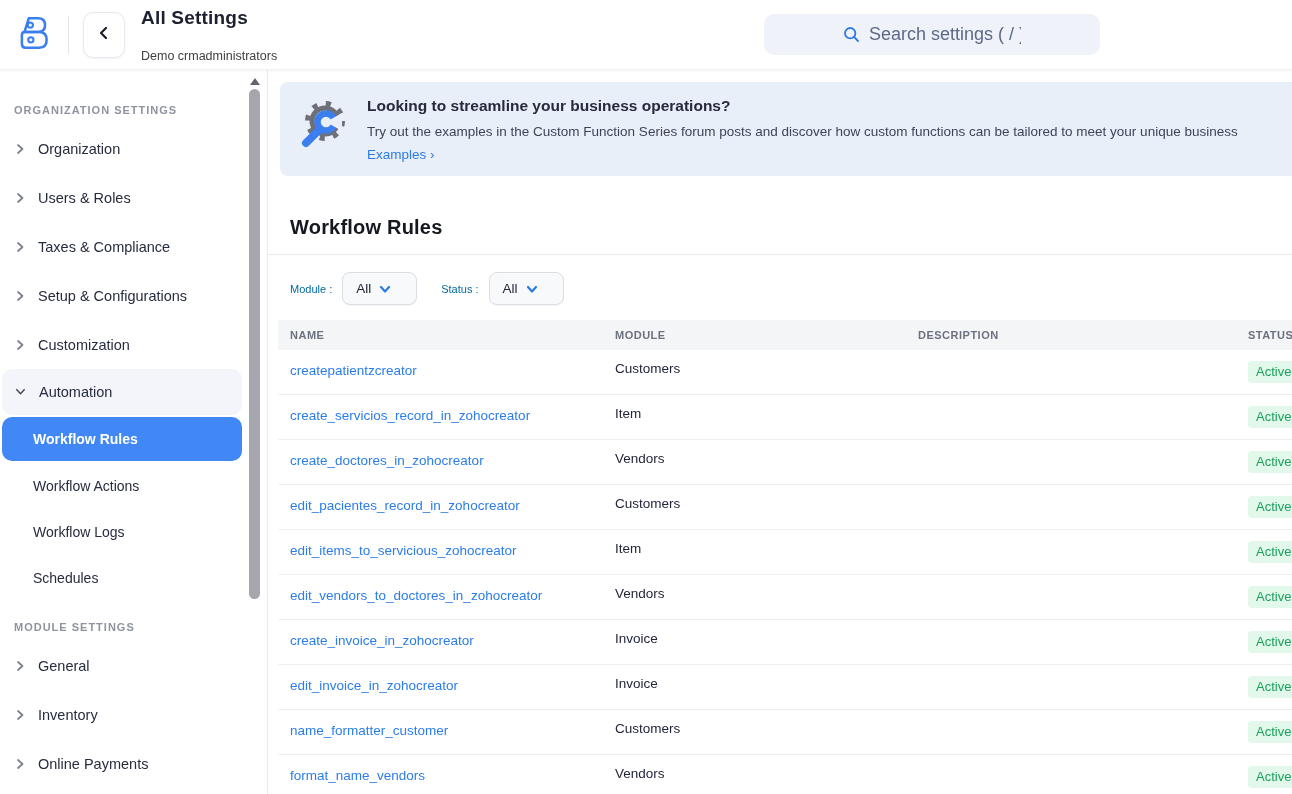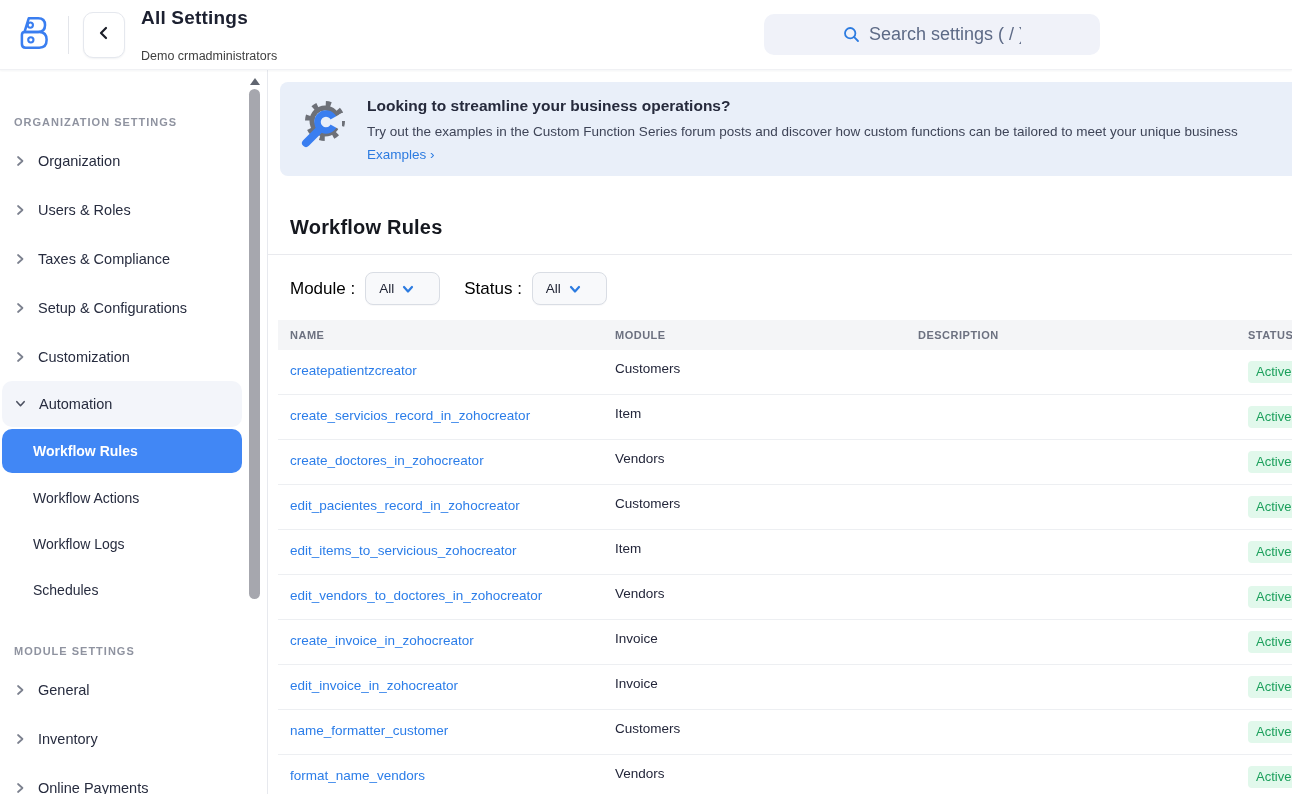--- a/index.html
+++ b/index.html
@@ -22,21 +22,21 @@
     font-size:18px; font-family:"Liberation Sans", sans-serif; color:#3a4358; }
   .search-box input::placeholder { color:#5d6a86; opacity:1; }
 
   
   .body-row { display:flex; height:724px; }
 
   
   .sidebar { width:268px; min-width:268px; position:relative; border-right:1px solid #e7e9ee;
     padding-top:30px; background:#fff; overflow:hidden; }
   .side-section { font-size:11px; font-weight:bold; color:#8f93a0; letter-spacing:1px;
-    margin:16px 0 8px 14px; text-transform:uppercase; }
+    margin:4px 0 8px 14px; text-transform:uppercase; }
   .side-item { height:49px; display:flex; align-items:center; gap:13px; padding-left:15px;
     font-size:14.5px; color:#272c3f; cursor:pointer; }
   .side-item .chev { display:flex; width:10px; }
   .auto-parent { margin:0 25px 0 2px; background:#f3f5fa; border-radius:10px; height:46px;
     display:flex; align-items:center; gap:13px; padding-left:13px; font-size:14.5px; color:#272c3f; cursor:pointer; }
   .sub-item { height:46px; display:flex; align-items:center; padding-left:33px;
     font-size:14px; color:#272c3f; cursor:pointer; }
   .sub-item.selected { margin:2px 25px 2px 2px; background:#4187f5; border-radius:10px;
     height:44px; color:#fff; font-weight:bold; padding-left:31px; }
   .module-gap { height:16px; }
@@ -52,21 +52,21 @@
     padding:13px 0 13px 16px; display:flex; gap:17px; }
   .banner-text { overflow:hidden; padding-top:2px; }
   .banner-title { font-size:15.5px; font-weight:bold; color:#262a3c; }
   .banner-body { font-size:13.5px; color:#3e4457; margin-top:9px; white-space:nowrap; overflow:hidden; }
   .banner-link { font-size:13.5px; color:#2c7be0; margin-top:8px; cursor:pointer; display:inline-block; }
 
   .heading-wrap { padding:24px 0 15px 22px; border-bottom:1px solid #e9eaee; }
   .main-heading { font-size:20px; font-weight:bold; color:#15181f; letter-spacing:.2px; }
 
   .filters { display:flex; align-items:center; padding:17px 0 15px 22px; }
-  .filter-label { font-size:17px; color:#000000; margin-right:10px; }
+  .filter-label { font-size:11px; color:#0369a1; margin-right:10px; }
   .filter-label.second { margin-left:24px; }
   .dropdown { display:inline-flex; align-items:center; gap:8px; padding:8px 25px 8px 13px;
     background:#f8f9fb; border:1px solid #d9dde4; border-radius:8px; cursor:pointer;
     font-size:13.5px; color:#222636; box-shadow:0 1px 1px rgba(20,30,60,.03); }
 
   .table-wrap { margin-left:10px; }
   table { width:100%; border-collapse:collapse; table-layout:fixed; }
   thead th { background:#f4f5f7; font-size:11px; color:#6c7180; font-weight:bold;
     letter-spacing:.5px; text-align:left; padding:9px 12px; text-transform:uppercase; }
   th.col-status, td.col-status { text-align:right; padding-right:20px; }

